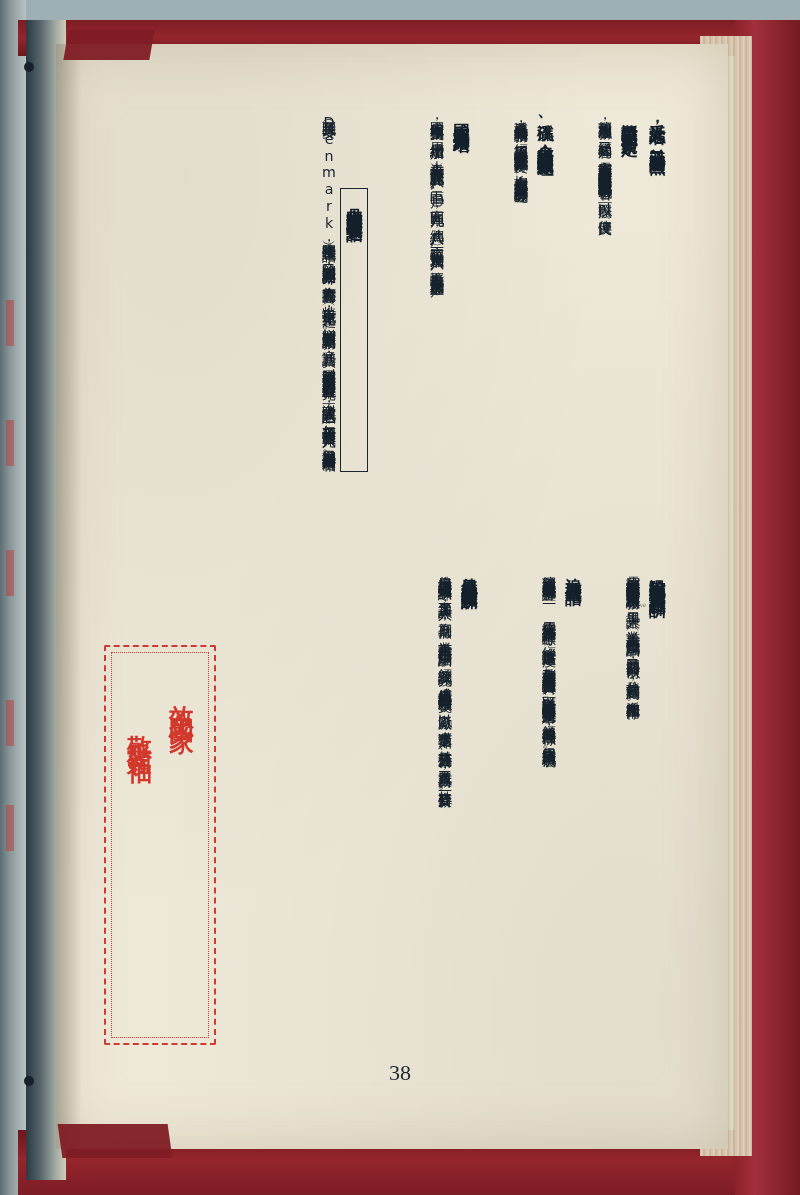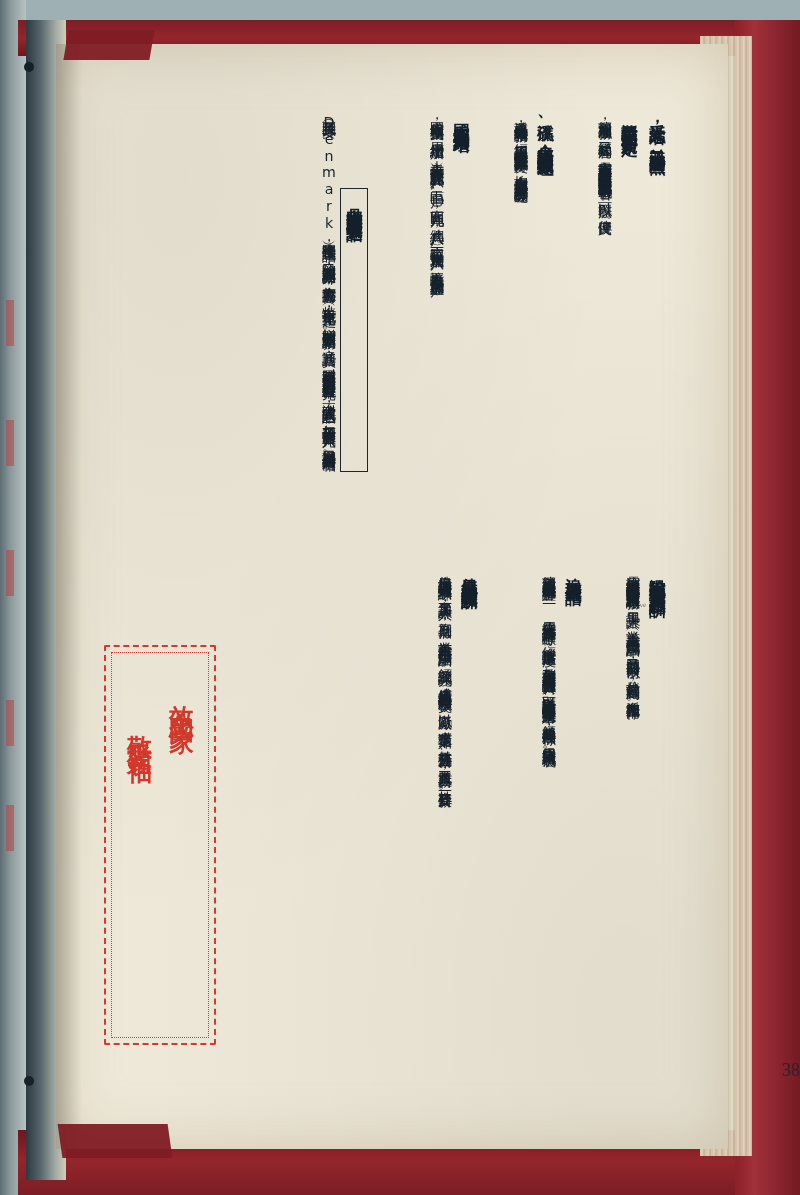--- a/index.html
+++ b/index.html
@@ -177,22 +177,22 @@
     letter-spacing:.30em;
     font-family:"DejaVu Sans","Liberation Sans",sans-serif;
   }
   .slogan .l1 { right: 16px; top: 38px; }
   .slogan .l2 { right: 58px; top: 68px; }
 
   .folio {
     position:absolute;
     left:0; right:0;
     top: 1060px;
-    text-align:right;
-    font-size:18px;
+    text-align:center;
+    font-size:22px;
     color:#1d2730;
     font-family:"Liberation Serif", serif;
   }
   .pencil{
     position:absolute;
     left:640px; top:600px;
     font-size:11px;
     color:#6d6a55;
     transform:rotate(-8deg);
     font-family:"Liberation Serif",serif;

